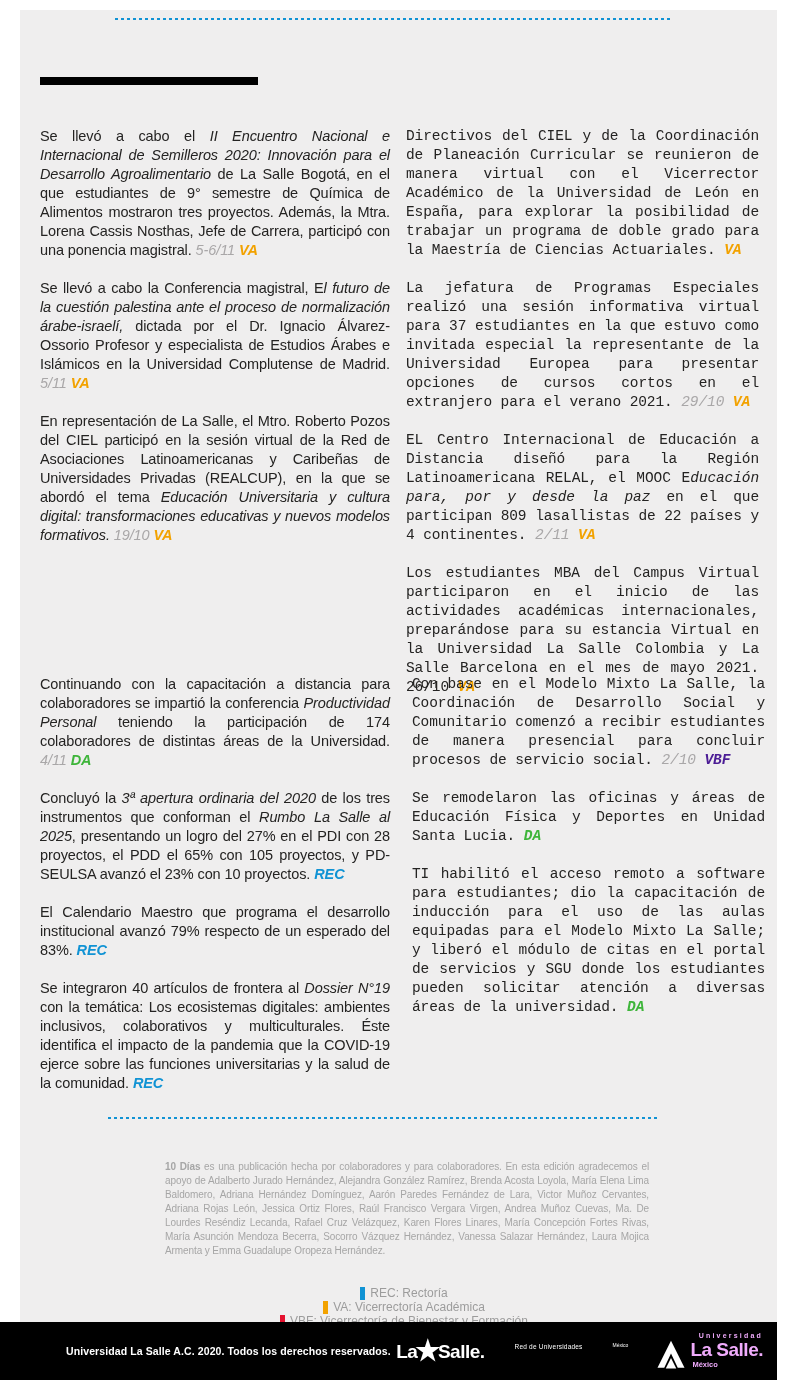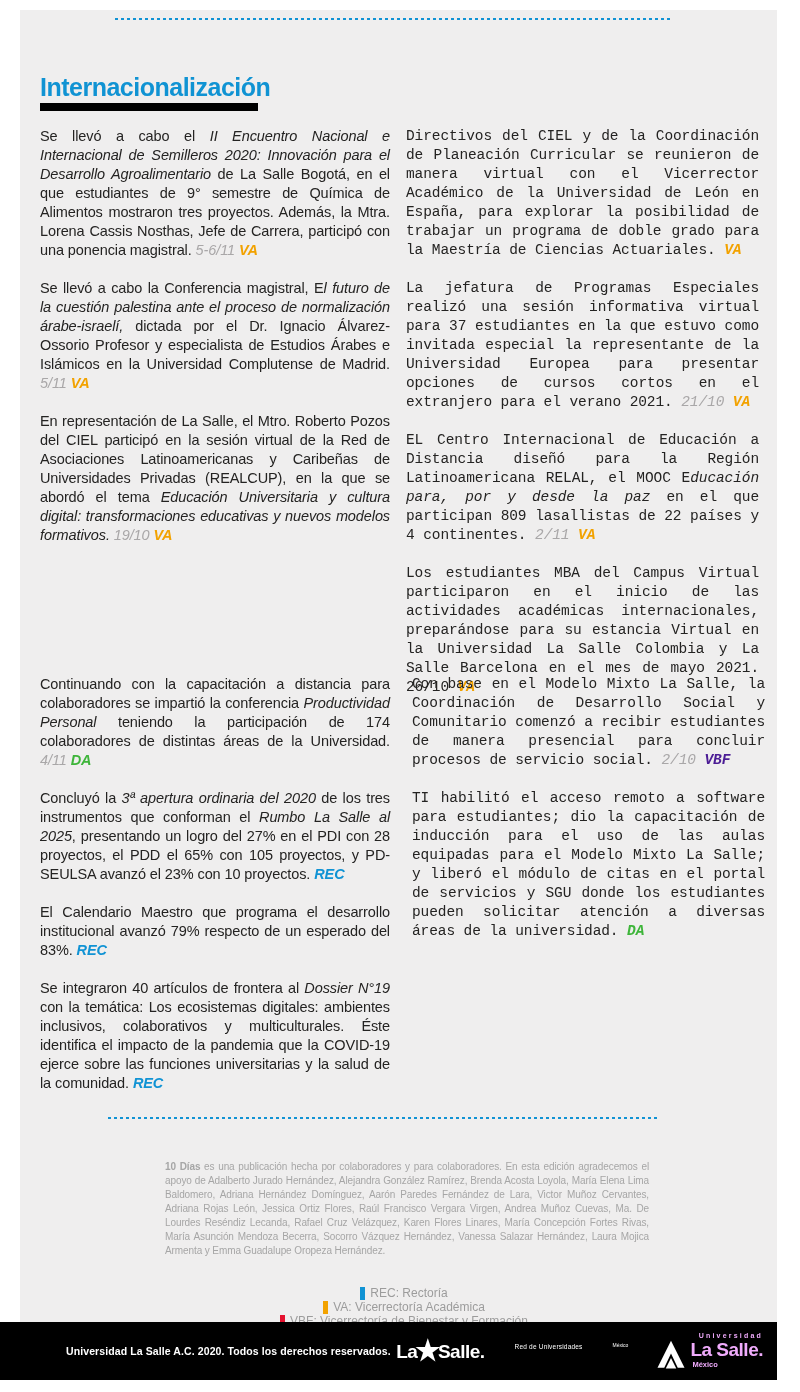--- a/index.html
+++ b/index.html
@@ -52,48 +52,48 @@
   .logo2-region{font-size:7.5px;font-weight:bold;margin:2px 0 1px 2px;}
 </style>
 </head>
 <body>
 
 <div class="canvas">
 
   <div class="dash" id="dash1"></div>
 
   <div class="sec-head" id="sec1-head">
-    <h1>Internacionalización</h1>
     <div class="head-bar"></div>
   </div>
 
   <div class="cols" id="cols1">
     <div class="col">
         <p class="para"><span>Se llevó a cabo el </span><span class="it">II Encuentro Nacional e Internacional de Semilleros 2020: Innovación para el Desarrollo Agroalimentario</span><span> de La Salle Bogotá, en el que estudiantes de 9° semestre de Química de Alimentos mostraron tres proyectos. Además, la Mtra. Lorena Cassis Nosthas, Jefe de Carrera, participó con una ponencia magistral. </span><span class="date">5-6/11 </span><span class="tag" style="color: rgb(242, 162, 0);">VA</span></p>
         <p class="para"><span>Se llevó a cabo la Conferencia magistral, E</span><span class="it">l futuro de la cuestión palestina ante el proceso de normalización árabe-israelí,</span><span> dictada por el Dr. Ignacio Álvarez-Ossorio Profesor y especialista de Estudios Árabes e Islámicos en la Universidad Complutense de Madrid. </span><span class="date">5/11 </span><span class="tag" style="color: rgb(242, 162, 0);">VA</span></p>
         <p class="para"><span>En representación de La Salle, el Mtro. Roberto Pozos del CIEL participó en la sesión virtual de la Red de Asociaciones Latinoamericanas y Caribeñas de Universidades Privadas (REALCUP), en la que se abordó el tema </span><span class="it">Educación Universitaria y cultura digital: transformaciones educativas y nuevos modelos formativos. </span><span class="date">19/10 </span><span class="tag" style="color: rgb(242, 162, 0);">VA</span></p>
       </div>
     <div class="col right">
         <p class="para"><span>Directivos del CIEL y de la Coordinación de Planeación Curricular se reunieron de manera virtual con el Vicerrector Académico de la Universidad de León en España, para explorar la posibilidad de trabajar un programa de doble grado para la Maestría de Ciencias Actuariales. </span><span class="tag" style="color: rgb(242, 162, 0);">VA</span></p>
-        <p class="para"><span>La jefatura de Programas Especiales realizó una sesión informativa virtual para 37 estudiantes en la que estuvo como invitada especial la representante de la Universidad Europea para presentar opciones de cursos cortos en el extranjero para el verano 2021. </span><span class="date">21/10 </span><span class="tag" style="color: rgb(242, 162, 0);">VA</span></p>
+        <p class="para"><span>La jefatura de Programas Especiales realizó una sesión informativa virtual para 37 estudiantes en la que estuvo como invitada especial la representante de la Universidad Europea para presentar opciones de cursos cortos en el extranjero para el verano 2021. </span><span class="date">29/10 </span><span class="tag" style="color: rgb(242, 162, 0);">VA</span></p>
         <p class="para"><span>EL Centro Internacional de Educación a Distancia diseñó para la Región Latinoamericana RELAL, el MOOC E</span><span class="it">ducación para, por y desde la paz</span><span> en el que participan 809 lasallistas de 22 países y 4 continentes. </span><span class="date">2/11 </span><span class="tag" style="color: rgb(242, 162, 0);">VA</span></p>
         <p class="para"><span>Los estudiantes MBA del Campus Virtual participaron en el inicio de las actividades académicas internacionales, preparándose para su estancia Virtual en la Universidad La Salle Colombia y La Salle Barcelona en el mes de mayo 2021. 26/10 </span><span class="tag" style="color: rgb(242, 162, 0);">VA</span></p>
       </div>
   </div>
 
 
   <div class="cols" id="cols2">
     <div class="col">
         <p class="para"><span>Continuando con la capacitación a distancia para colaboradores se impartió la conferencia </span><span class="it">Productividad Personal</span><span> teniendo la participación de 174 colaboradores de distintas áreas de la Universidad. </span><span class="date">4/11 </span><span class="tag" style="color: rgb(62, 181, 58);">DA</span></p>
         <p class="para"><span>Concluyó la </span><span class="it">3ª apertura ordinaria del 2020</span><span> de los tres instrumentos que conforman el </span><span class="it">Rumbo La Salle al 2025</span><span>, presentando un logro del 27% en el PDI con 28 proyectos, el PDD el 65% con 105 proyectos, y PD-SEULSA avanzó el 23% con 10 proyectos. </span><span class="tag" style="color: rgb(17, 147, 212);">REC</span></p>
         <p class="para"><span>El Calendario Maestro que programa el desarrollo institucional avanzó 79% respecto de un esperado del 83%. </span><span class="tag" style="color: rgb(17, 147, 212);">REC</span></p>
         <p class="para"><span>Se integraron 40 artículos de frontera al </span><span class="it">Dossier N°19</span><span> con la temática: Los ecosistemas digitales: ambientes inclusivos, colaborativos y multiculturales. Éste identifica el impacto de la pandemia que la COVID-19 ejerce sobre las funciones universitarias y la salud de la comunidad. </span><span class="tag" style="color: rgb(17, 147, 212);">REC</span></p>
       </div>
     <div class="col right">
         <p class="para"><span>Con base en el Modelo Mixto La Salle, la Coordinación de Desarrollo Social y Comunitario comenzó a recibir estudiantes de manera presencial para concluir procesos de servicio social. </span><span class="date">2/10 </span><span class="tag" style="color: #4c1d95;">VBF</span></p>
+        <p class="para"><span>Se remodelaron las oficinas y áreas de Educación Física y Deportes en Unidad Santa Lucia. </span><span class="tag" style="color: rgb(62, 181, 58);">DA</span></p>
         <p class="para"><span>TI habilitó el acceso remoto a software para estudiantes; dio la capacitación de inducción para el uso de las aulas equipadas para el Modelo Mixto La Salle; y liberó el módulo de citas en el portal de servicios y SGU donde los estudiantes pueden solicitar atención a diversas áreas de la universidad. </span><span class="tag" style="color: rgb(62, 181, 58);">DA</span></p>
       </div>
   </div>
 
   <div class="dash" id="dash2"></div>
 
   <div class="credits">
     <span class="lead">10 Días</span><span> es una publicación hecha por colaboradores y para colaboradores. En esta edición agradecemos el apoyo de Adalberto Jurado Hernández, Alejandra González Ramírez, Brenda Acosta Loyola, María Elena Lima Baldomero, Adriana Hernández Domínguez, Aarón Paredes Fernández de Lara, Victor Muñoz Cervantes, Adriana Rojas León, Jessica Ortiz Flores, Raúl Francisco Vergara Virgen, Andrea Muñoz Cuevas, Ma. De Lourdes Reséndiz Lecanda, Rafael Cruz Velázquez, Karen Flores Linares, María Concepción Fortes Rivas, María Asunción Mendoza Becerra, Socorro Vázquez Hernández, Vanessa Salazar Hernández, Laura Mojica Armenta y Emma Guadalupe Oropeza Hernández.</span>
   </div>
 

